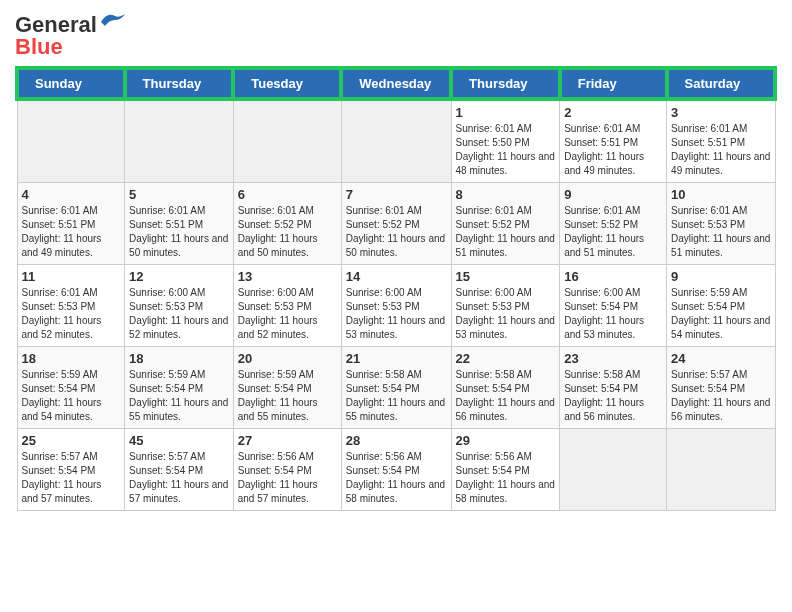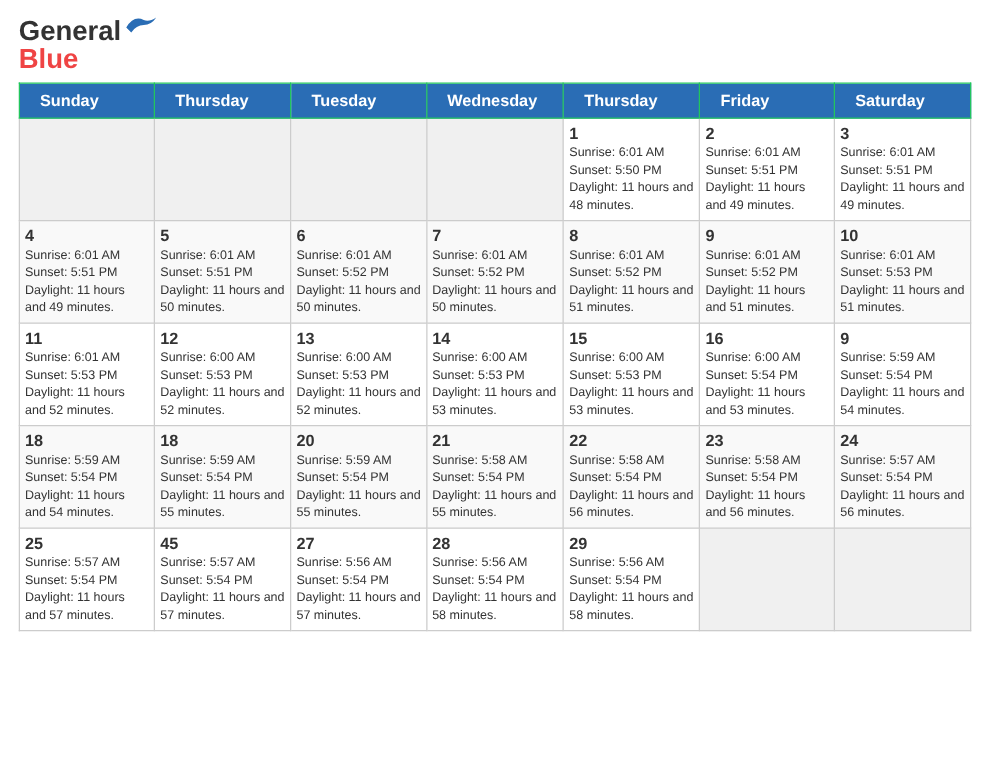--- a/index.html
+++ b/index.html
@@ -56,21 +56,21 @@
       border-collapse: collapse;
       font-size: 11px;
     }
     thead tr th {
       background-color: #2a6db5;
       color: #fff;
       padding: 6px 16px;
       text-align: left;
       font-size: 13px;
       font-weight: bold;
-      border: 1px solid #22c55e;
+      border: 4px solid #22c55e;
     }
     tbody tr td {
       border: 1px solid #ccc;
       vertical-align: top;
       padding: 4px 4px;
       width: 110px;
       min-height: 80px;
       height: 80px;
       background: #fff;
     }

